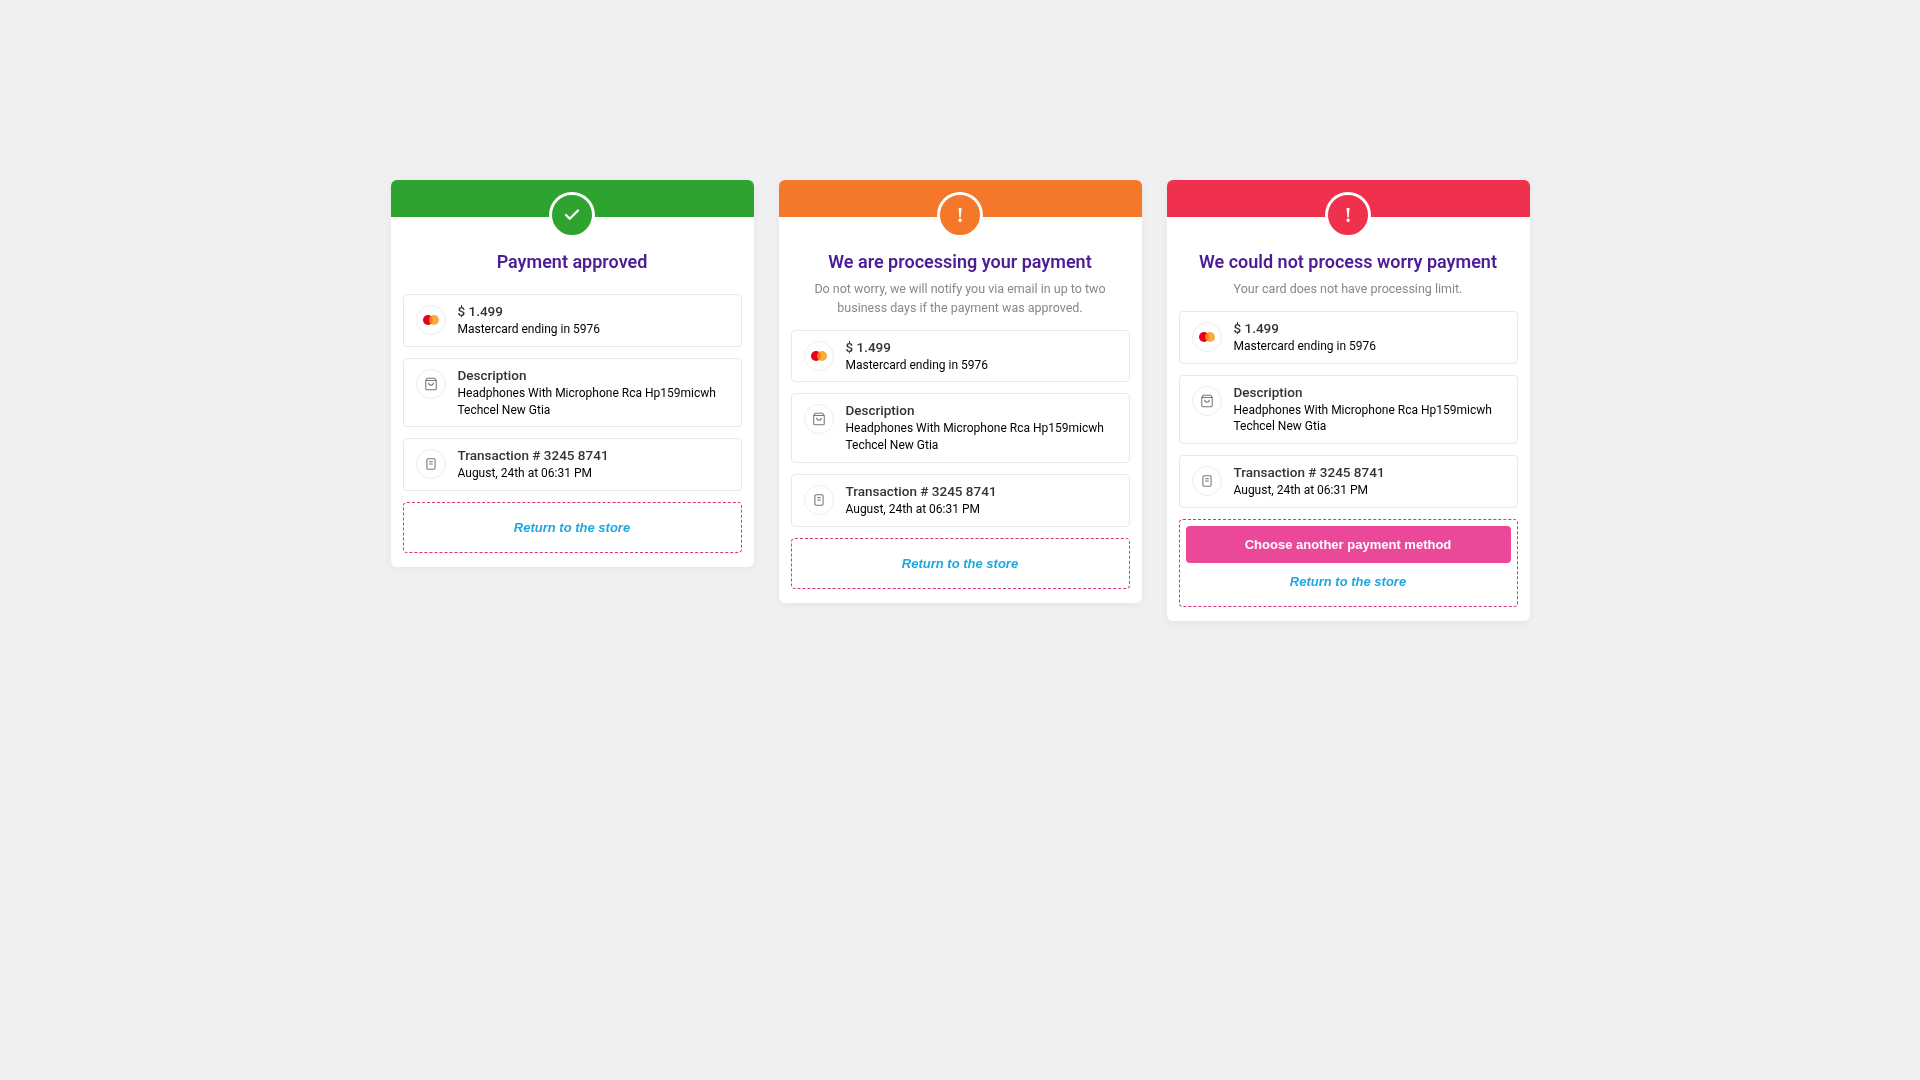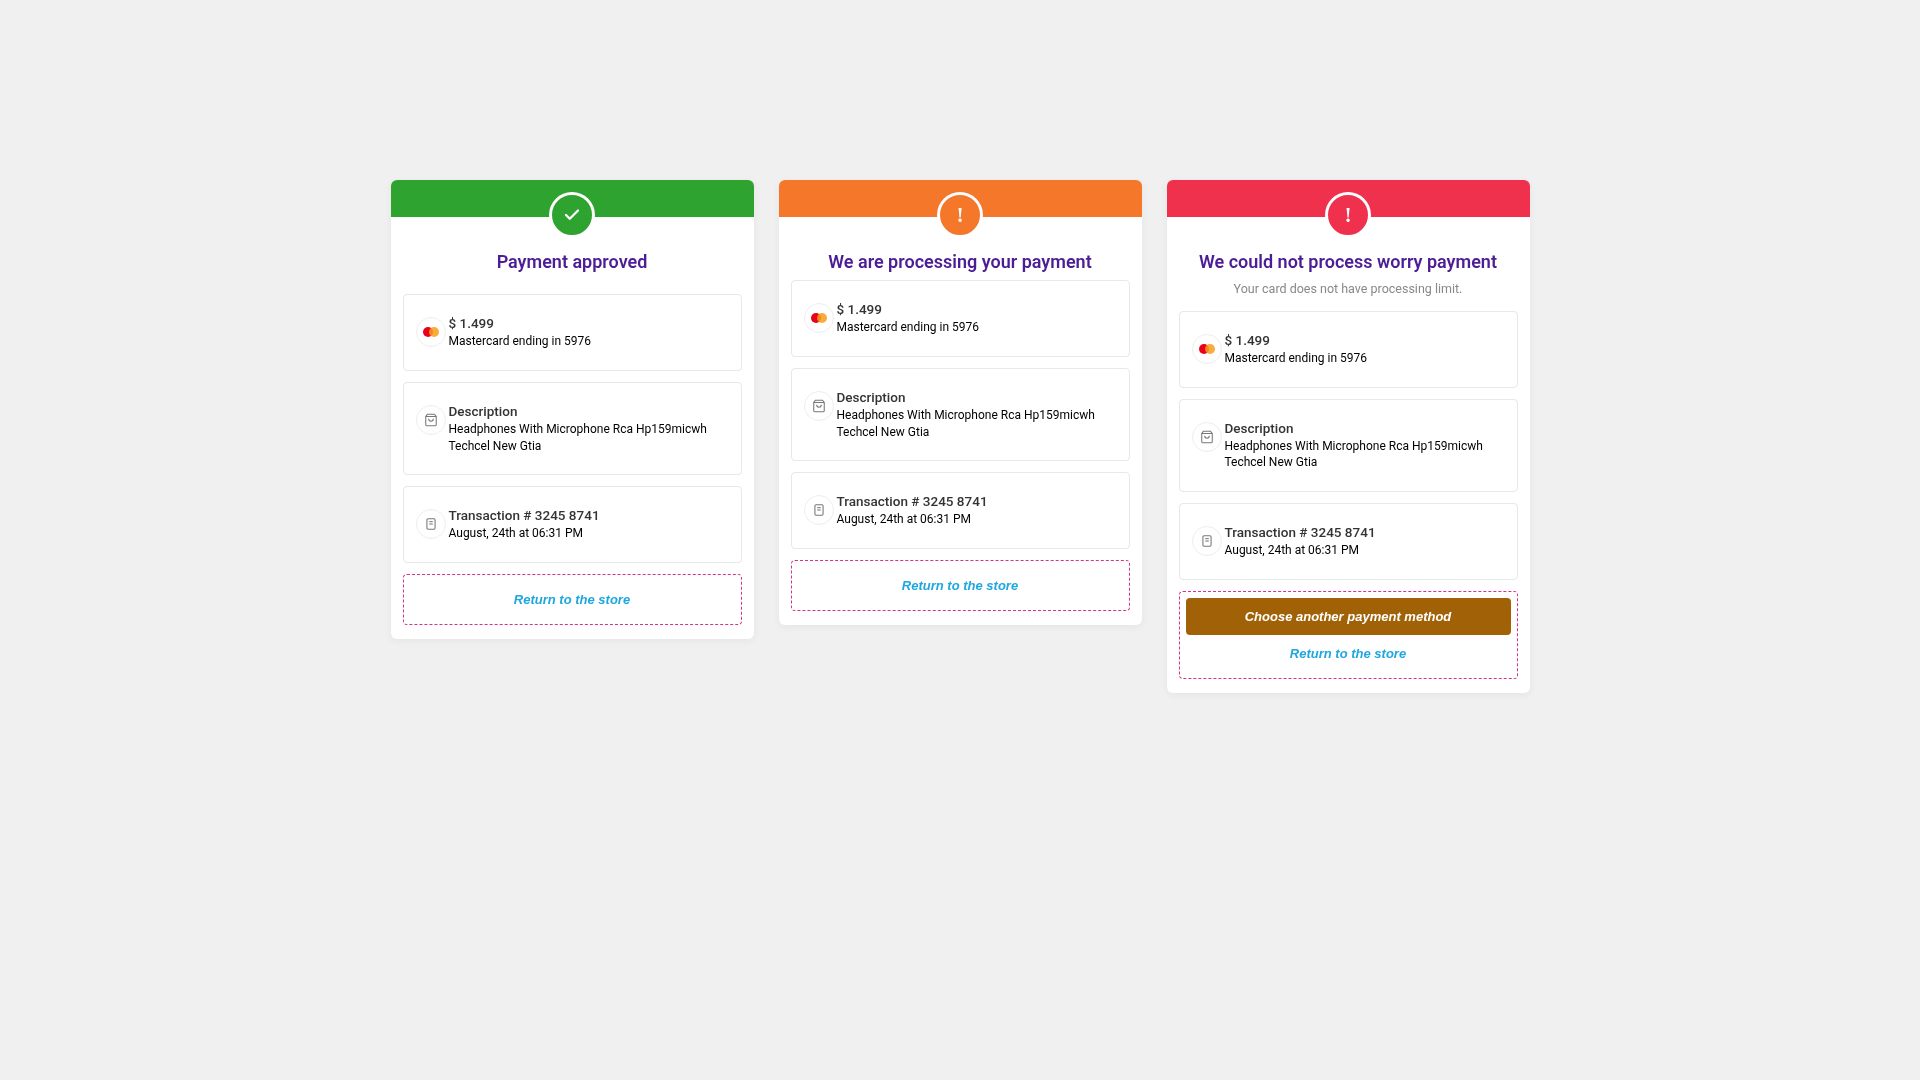--- a/index.html
+++ b/index.html
@@ -61,24 +61,24 @@
       text-align: center;
       font-size: 12.5px;
       color: #888;
       line-height: 1.5;
       padding: 0 14px;
       margin-bottom: 12px;
     }
     .info-row {
       border: 1px solid #e8e8e8;
       border-radius: 4px;
-      padding: 20px 12px;
+      padding: 8px 12px;
       display: flex;
       align-items: flex-start;
-      gap: 3px;
+      gap: 12px;
       margin-bottom: 11px;
     }
     .row-icon {
       width: 30px;
       height: 30px;
       border-radius: 50%;
       border: 1px solid #eee;
       flex-shrink: 0;
       display: flex;
       align-items: center;
@@ -123,23 +123,22 @@
       text-align: center;
       padding: 11px 0;
       border-radius: 4px;
       font-size: 13px;
       font-weight: 600;
       cursor: pointer;
       border: none;
       background: transparent;
     }
     .btn-primary {
-      background: #a16207;
+      background: #ec4899;
       color: #fff;
-      font-style: italic;
     }
     .btn-link {
       color: #1fa7e0;
       background: transparent;
       font-style: italic;
     }
     .exclaim {
       font-size: 20px;
       font-weight: 700;
       font-family: Georgia, serif;
@@ -206,20 +205,21 @@
 </div>
 
 <div class="card">
   <div class="card-header orange">
     <div class="header-icon orange">
         <span class="exclaim">!</span>
       </div>
   </div>
   <div class="card-body">
     <div class="card-title">We are processing your payment</div>
+    <div class="card-subtitle">Do not worry, we will notify you via email in up to two business days if the payment was approved.</div>
 
     <div class="info-row">
       <div class="row-icon">
           <div class="mastercard"></div>
         </div>
       <div>
         <div class="row-main">$ 1.499</div>
         <div class="row-sub">Mastercard ending in 5976</div>
       </div>
     </div>

